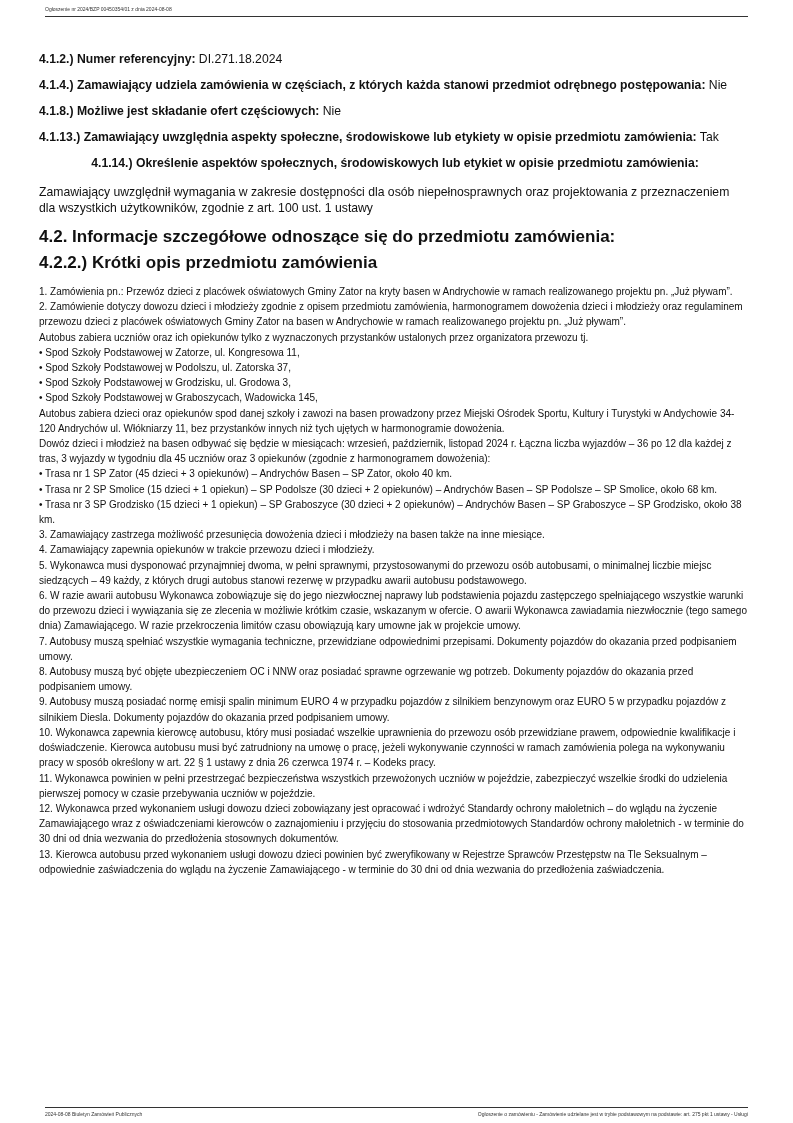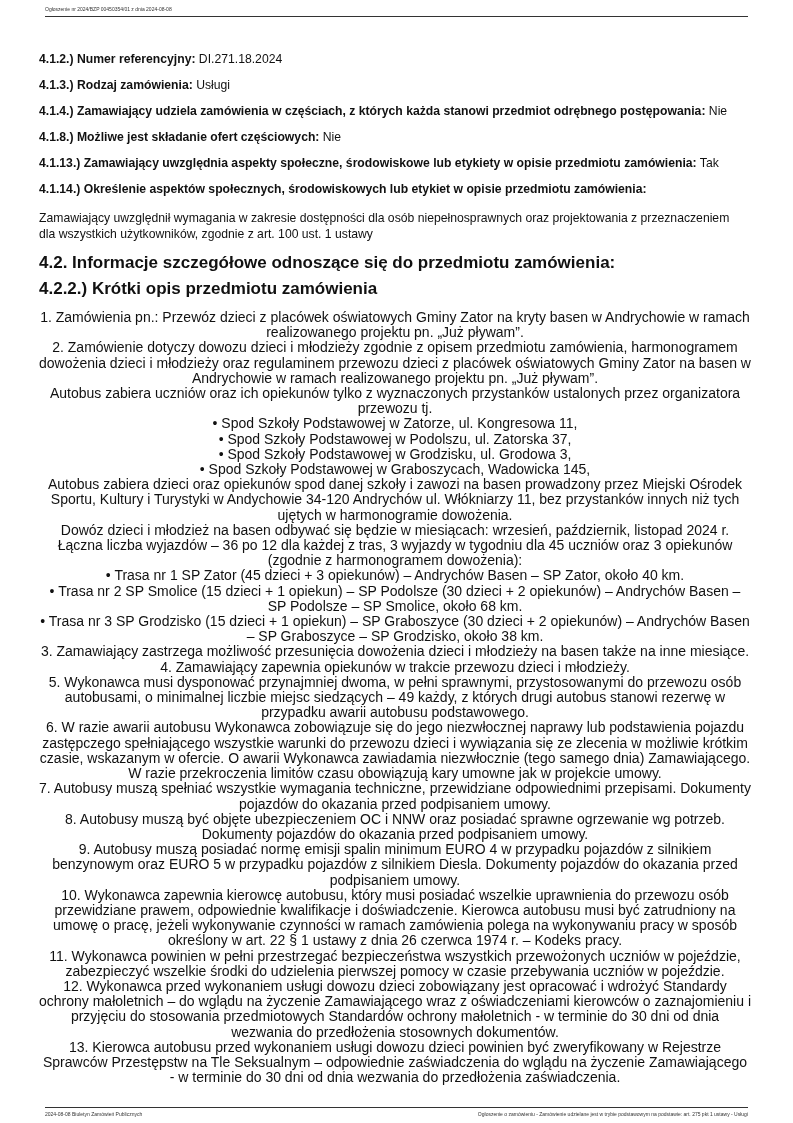--- a/index.html
+++ b/index.html
@@ -11,37 +11,36 @@
   .page-footer { position: absolute; left: 45px; top: 1107px; width: 703px;
                  border-top: 1px solid #333; height: 12px; }
   .page-footer span { font-size: 5px; color: #333; position: absolute; top: 3px; }
   .footer-left { left: 0; }
   .footer-right { right: 0; }
   .content { position: absolute; left: 39px; top: 52px; width: 712px; }
   .field { font-size: 12.2px; line-height: 15px; margin: 0 0 11px 0; }
   .field b { font-weight: bold; }
   .para { font-size: 12.2px; line-height: 15.5px; margin: 0 17px 13px 0; }
   .heading { font-size: 17px; font-weight: bold; line-height: 15px; margin: 4px 0 11px 0; }
-  .desc { font-size: 14px; line-height: 15.2px; margin: 14px 0 0 0; text-align: center; }
+  .desc { font-size: 10px; line-height: 15.2px; margin: 14px 0 0 0; }
   .desc div { white-space: normal; }
 </style>
 </head>
 <body>
 
 <div class="page-header">
   <span>Ogłoszenie nr 2024/BZP 00450354/01 z dnia 2024-08-08</span>
 </div>
 
 <div class="content">
   <div class="field"><b>4.1.2.) Numer referencyjny:</b><span> DI.271.18.2024</span></div>
-  <div class="field"><b>4.1.3.) Rodzaj zamówienia:</b><span> Usługi</span></div>
   <div class="field"><b>4.1.4.) Zamawiający udziela zamówienia w częściach, z których każda stanowi przedmiot odrębnego postępowania:</b><span> Nie</span></div>
   <div class="field"><b>4.1.8.) Możliwe jest składanie ofert częściowych:</b><span> Nie</span></div>
   <div class="field"><b>4.1.13.) Zamawiający uwzględnia aspekty społeczne, środowiskowe lub etykiety w opisie przedmiotu zamówienia:</b><span> Tak</span></div>
-  <div class="field" style="margin-bottom:14px;"><b>4.1.14.) Określenie aspektów społecznych, środowiskowych lub etykiet w opisie przedmiotu zamówienia:</b><span></span></div>
+  <div class="field" style="margin-bottom:14px;text-align:center;"><b>4.1.14.) Określenie aspektów społecznych, środowiskowych lub etykiet w opisie przedmiotu zamówienia:</b><span></span></div>
 
   <div class="para">Zamawiający uwzględnił wymagania w zakresie dostępności dla osób niepełnosprawnych oraz projektowania z przeznaczeniem dla wszystkich użytkowników, zgodnie z art. 100 ust. 1 ustawy</div>
 
   <div class="heading">4.2. Informacje szczegółowe odnoszące się do przedmiotu zamówienia:</div>
   <div class="heading" style="margin-bottom:0;">4.2.2.) Krótki opis przedmiotu zamówienia</div>
 
   <div class="desc">
     <div>1. Zamówienia pn.: Przewóz dzieci z placówek oświatowych Gminy Zator na kryty basen w Andrychowie w ramach realizowanego projektu pn. „Już pływam”.</div>
     <div>2. Zamówienie dotyczy dowozu dzieci i młodzieży zgodnie z opisem przedmiotu zamówienia, harmonogramem dowożenia dzieci i młodzieży oraz regulaminem przewozu dzieci z placówek oświatowych Gminy Zator na basen w Andrychowie w ramach realizowanego projektu pn. „Już pływam”.</div>
     <div>Autobus zabiera uczniów oraz ich opiekunów tylko z wyznaczonych przystanków ustalonych przez organizatora przewozu tj.</div>

